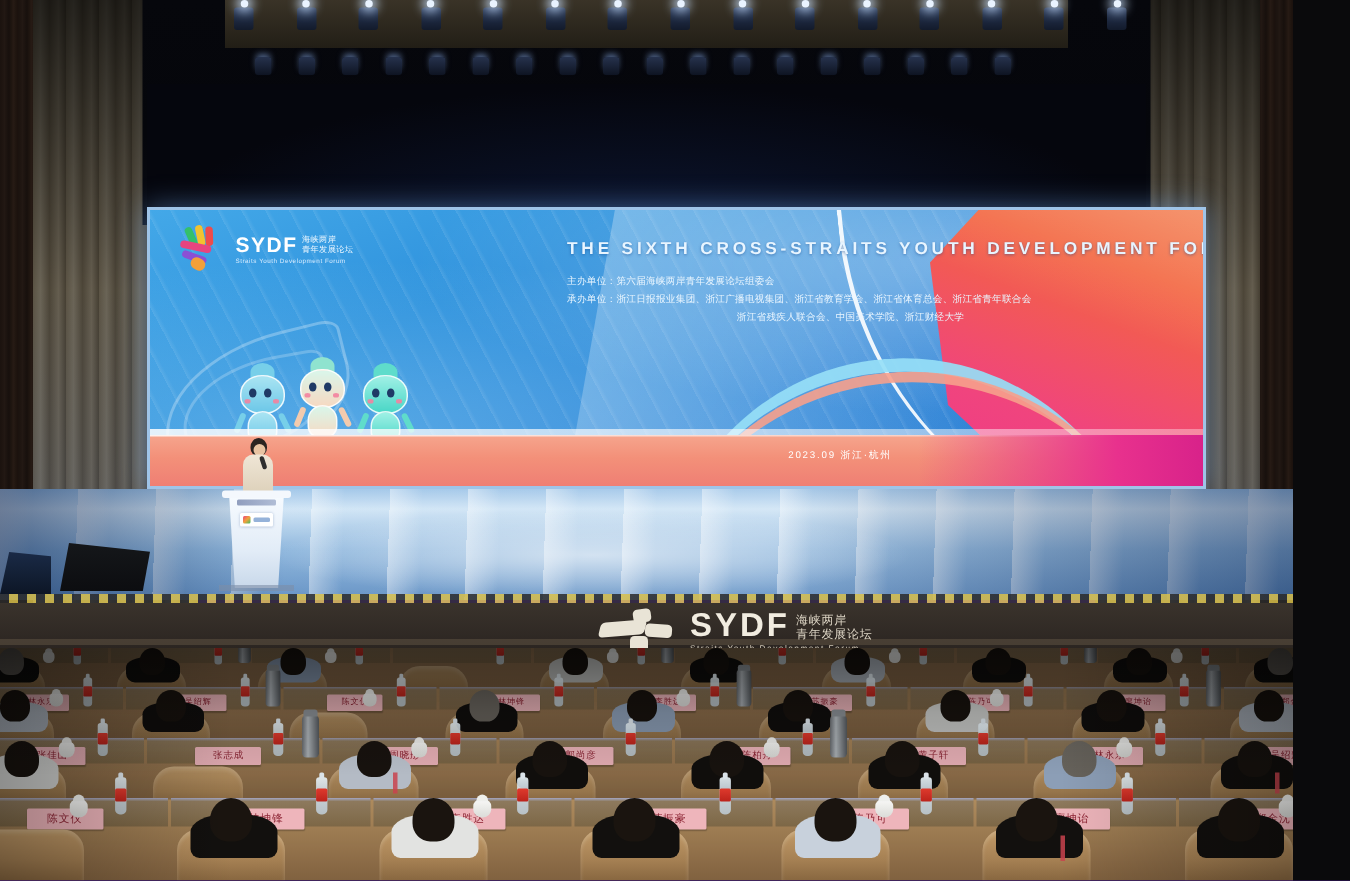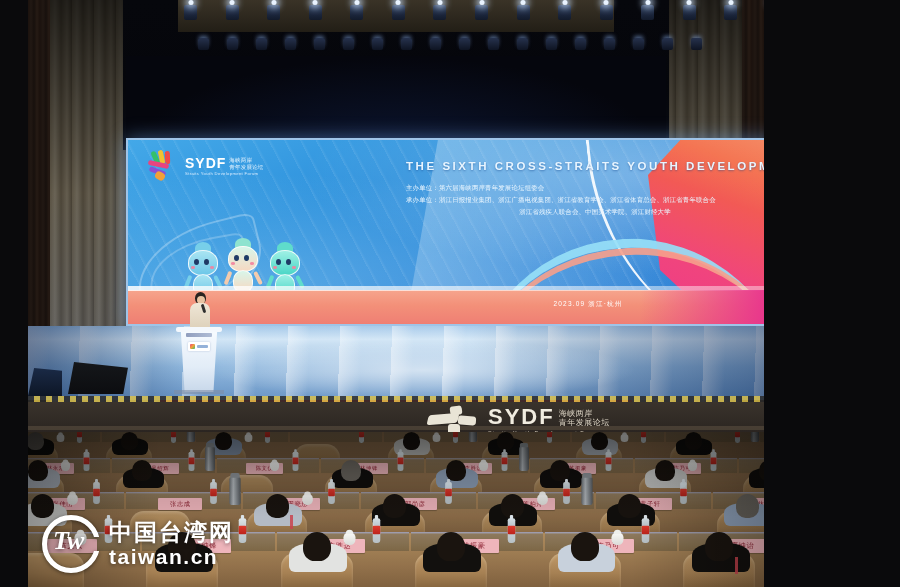--- a/index.html
+++ b/index.html
@@ -1,21 +1,21 @@
 <!DOCTYPE html>
 <html><head>
 <meta charset="utf-8">
 <style>
   * { margin:0; padding:0; box-sizing:border-box; }
   html,body {
     width:900px; height:587px; overflow:hidden;
     background:#0a0a0c;
     font-family:"Liberation Sans", sans-serif;
   }
-  #scene { position:relative; width:736px; height:587px; overflow:hidden; background:#b91c1c;margin-left:28px; }
+  #scene { position:relative; width:862px; height:587px; overflow:hidden; background:#6d28d9; }
 
   
   .hall-wall-left, .hall-wall-right {
     position:absolute; top:0; height:440px; width:60px;
     background:
       repeating-linear-gradient(90deg,
         #30211a 0px, #3d2b22 3px, #2a1d17 6px, #453024 9px, #301f18 12px);
     filter:brightness(.55);
   }
   .hall-wall-left { left:0; }
@@ -865,24 +865,14 @@
         <span style="font-size: 7.2px; line-height: 13.8px;">郑金沈</span>
       </div>
       <div class="bottle" style="left: 882.4px; top: 88px; transform: scale(1.08); transform-origin: center bottom; filter: brightness(0.98);"></div>
       <div class="teacup" style="left: 852.857px; top: 102px; transform: scale(1.09); transform-origin: center bottom; filter: brightness(0.98);"></div>
       <div class="seatback" style="left: 789.714px; top: 121px; width: 72px; height: 34px; filter: brightness(1.01);"></div>
       <div class="shoulder " style="left: 798.354px; top: 110.8px; width: 57.6px; height: 28.9px; filter: brightness(0.98);"></div>
       <div class="head-back" style="left: 811.714px; top: 99.8px; width: 28px; height: 29.4px; filter: brightness(1.02);"></div>
       <div style="position: absolute; inset: 0px; pointer-events: none; background: linear-gradient(rgba(0, 0, 0, 0.45) 0%, rgba(0, 0, 0, 0.12) 28%, rgba(0, 0, 0, 0) 55%), linear-gradient(90deg, rgba(0, 0, 0, 0.3) 0%, rgba(0, 0, 0, 0) 18%, rgba(0, 0, 0, 0) 82%, rgba(0, 0, 0, 0.28) 100%);"></div>
     </div>
 
-  <div class="watermark">
-    <div class="wm-logo">
-      <div class="wm-ring"></div>
-      <div class="wm-tw">Tw</div>
-    </div>
-    <div class="wm-text">
-      <div class="wm-cn">中国台湾网</div>
-      <div class="wm-en">taiwan.cn</div>
-    </div>
-  </div>
 
 </div>
 
 </body></html>

